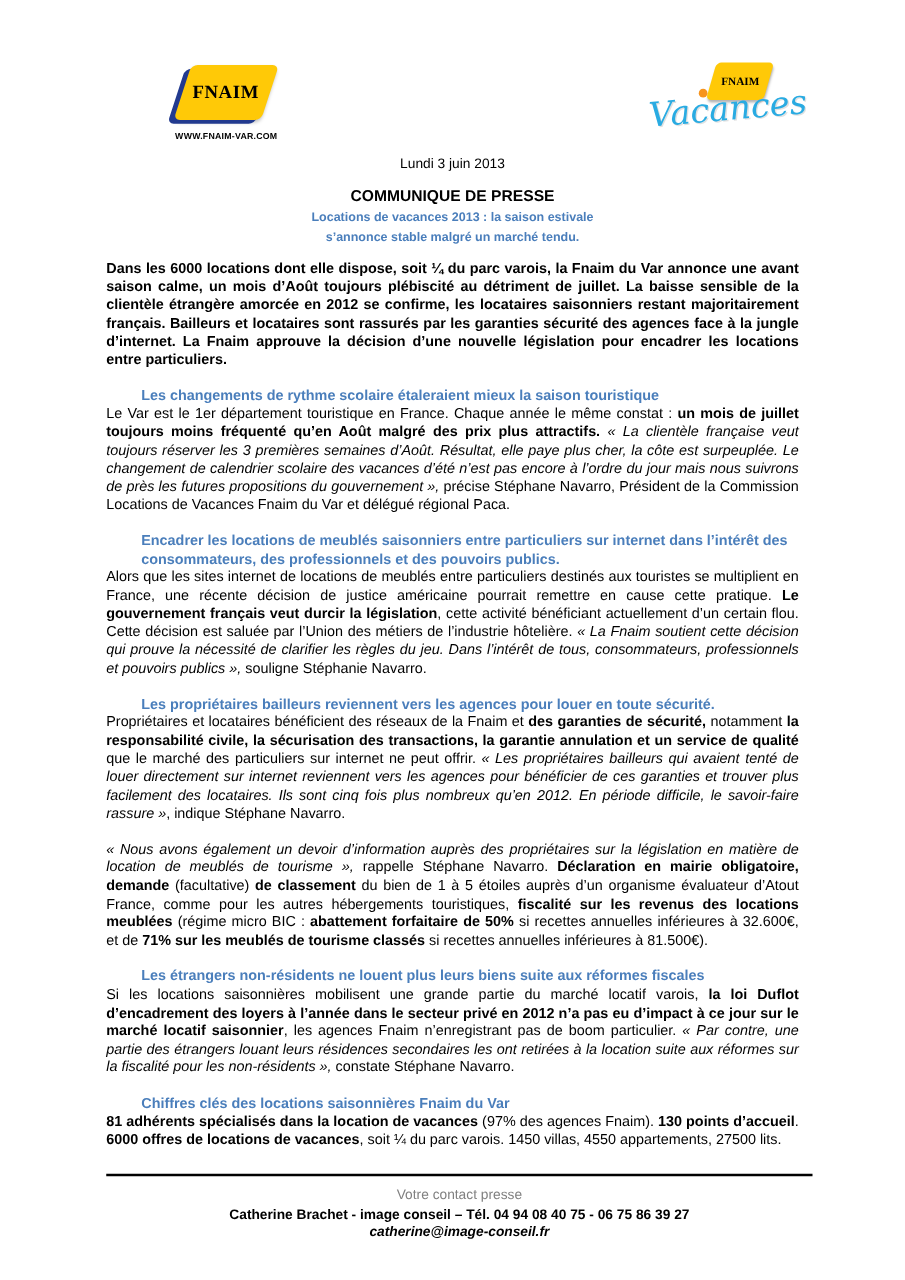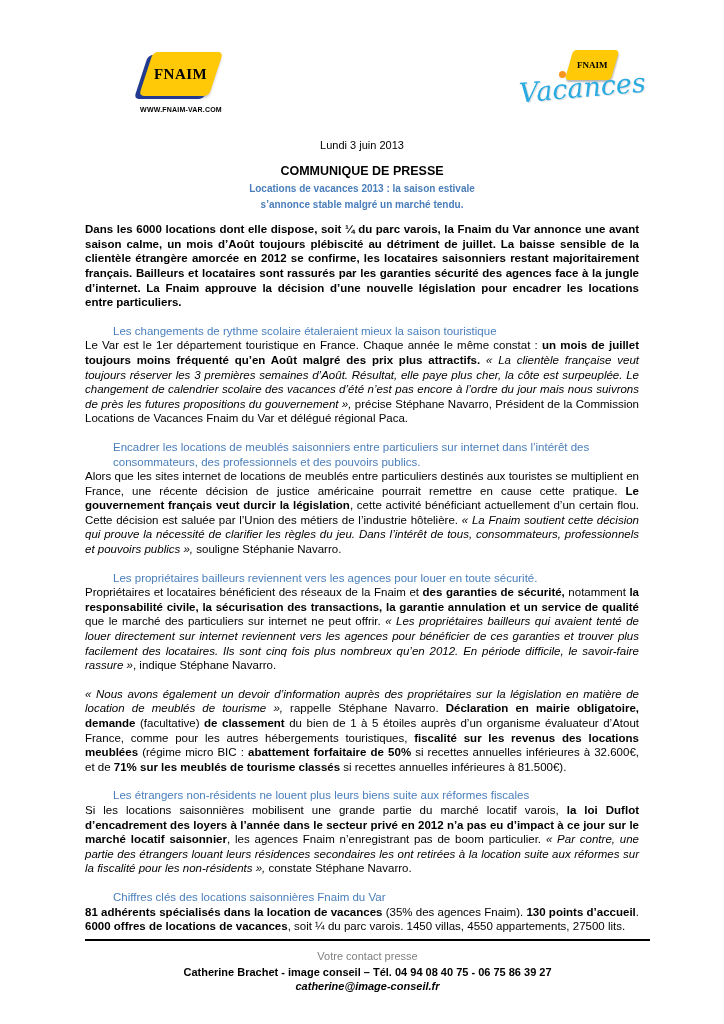--- a/index.html
+++ b/index.html
@@ -54,28 +54,28 @@
     position:absolute;left:0;top:24px;
     font-family:"DejaVu Serif",serif;font-style:italic;
     color:var(--vblue);font-size:27px;line-height:1;
     transform:rotate(-5deg);
     text-shadow:1px 1px 0 rgba(0,0,0,.12);
   }
   .dot{position:absolute;left:40px;top:21px;width:7px;height:7px;border-radius:50%;background:var(--orange);}
 
   
   .meta{text-align:center;}
-  .date{font-size:11px;margin-top:16px;}
+  .date{font-size:11px;margin-top:2px;}
   .kicker{font-size:12.5px;font-weight:bold;margin-top:11px;}
   .title{color:var(--blue);font-weight:bold;font-size:10px;line-height:16px;margin-top:3px;}
 
   
   main{display:block;margin-top:9px;}
   .para{margin:0 0 14px 0;text-align:justify;}
-  .section-heading{color:var(--blue);font-weight:normal;margin:0;text-align:left;padding-left:28px;}
+  .section-heading{color:var(--blue);font-weight:bold;margin:0;text-align:left;padding-left:28px;}
 
   
   footer{position:absolute;left:85px;right:74px;bottom:30px;}
   .footer-rule{border:none;border-top:2px solid #000;margin:0 0 8px 0;}
   .footer-label{color:#808080;text-align:center;font-size:11px;}
   .footer-contact{text-align:center;font-size:11px;font-weight:bold;margin-top:1px;}
   .footer-email{text-align:center;font-size:11px;font-weight:bold;font-style:italic;}
 </style>
 </head>
 <body>
@@ -124,21 +124,21 @@
         <div class="section-heading">Les propriétaires bailleurs reviennent vers les agences pour louer en toute sécurité.</div>
         <p class="para"><span>Propriétaires et locataires bénéficient des réseaux de la Fnaim et </span><span class="b">des garanties de sécurité,</span><span> notamment </span><span class="b">la responsabilité civile, la sécurisation des transactions, la garantie annulation et un service de qualité</span><span> que le marché des particuliers sur internet ne peut offrir. </span><span class="i">« Les propriétaires bailleurs qui avaient tenté de louer directement sur internet reviennent vers les agences pour bénéficier de ces garanties et trouver plus facilement des locataires. Ils sont cinq fois plus nombreux qu’en 2012. En période difficile, le savoir-faire rassure »</span><span>, indique Stéphane Navarro.</span></p>
         <p class="para"><span class="i">« Nous avons également un devoir d’information auprès des propriétaires sur la législation en matière de location de meublés de tourisme »,</span><span> rappelle Stéphane Navarro. </span><span class="b">Déclaration en mairie obligatoire, demande</span><span> (facultative) </span><span class="b">de classement</span><span> du bien de 1 à 5 étoiles auprès d’un organisme évaluateur d’Atout France, comme pour les autres hébergements touristiques, </span><span class="b">fiscalité sur les revenus des locations meublées</span><span> (régime micro BIC : </span><span class="b">abattement forfaitaire de 50%</span><span> si recettes annuelles inférieures à 32.600€, et de </span><span class="b">71% sur les meublés de tourisme classés</span><span> si recettes annuelles inférieures à 81.500€).</span></p>
       </section>
       <section>
         <div class="section-heading">Les étrangers non-résidents ne louent plus leurs biens suite aux réformes fiscales</div>
         <p class="para"><span>Si les locations saisonnières mobilisent une grande partie du marché locatif varois, </span><span class="b">la loi Duflot d’encadrement des loyers à l’année dans le secteur privé en 2012 n’a pas eu d’impact à ce jour sur le marché locatif saisonnier</span><span>, les agences Fnaim n’enregistrant pas de boom particulier. </span><span class="i">« Par contre, une partie des étrangers louant leurs résidences secondaires les ont retirées à la location suite aux réformes sur la fiscalité pour les non-résidents »,</span><span> constate Stéphane Navarro.</span></p>
       </section>
       <section>
         <div class="section-heading">Chiffres clés des locations saisonnières Fnaim du Var</div>
-        <p class="para"><span class="b">81 adhérents spécialisés dans la location de vacances</span><span> (35% des agences Fnaim). </span><span class="b">130 points d’accueil</span><span>. </span><span class="b">6000 offres de locations de vacances</span><span>, soit ¼ du parc varois. 1450 villas, 4550 appartements, 27500 lits.</span></p>
+        <p class="para"><span class="b">81 adhérents spécialisés dans la location de vacances</span><span> (97% des agences Fnaim). </span><span class="b">130 points d’accueil</span><span>. </span><span class="b">6000 offres de locations de vacances</span><span>, soit ¼ du parc varois. 1450 villas, 4550 appartements, 27500 lits.</span></p>
       </section>
     </main>
 
   <footer>
     <hr class="footer-rule">
     <div class="footer-label">Votre contact presse</div>
     <div class="footer-contact">Catherine Brachet - image conseil – Tél. 04 94 08 40 75 - 06 75 86 39 27</div>
     <div class="footer-email">catherine@image-conseil.fr</div>
   </footer>
 

